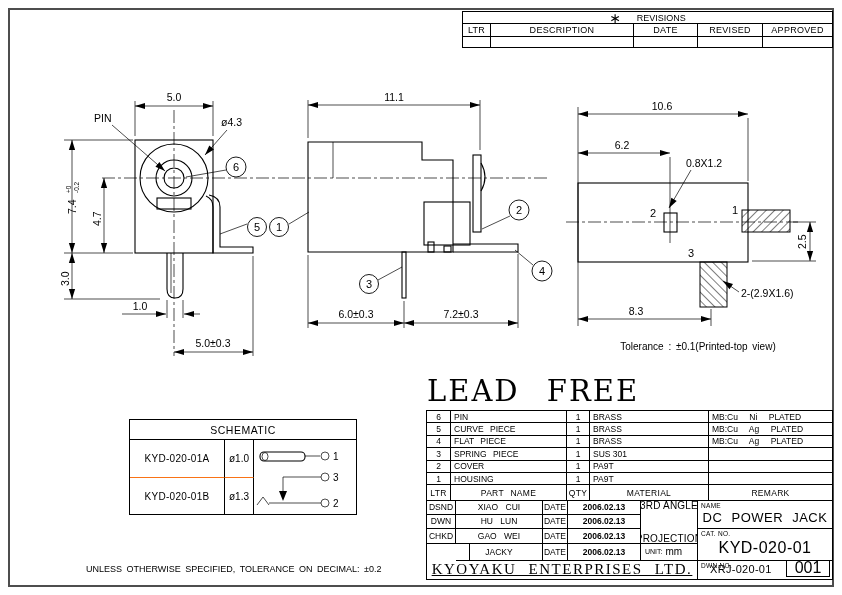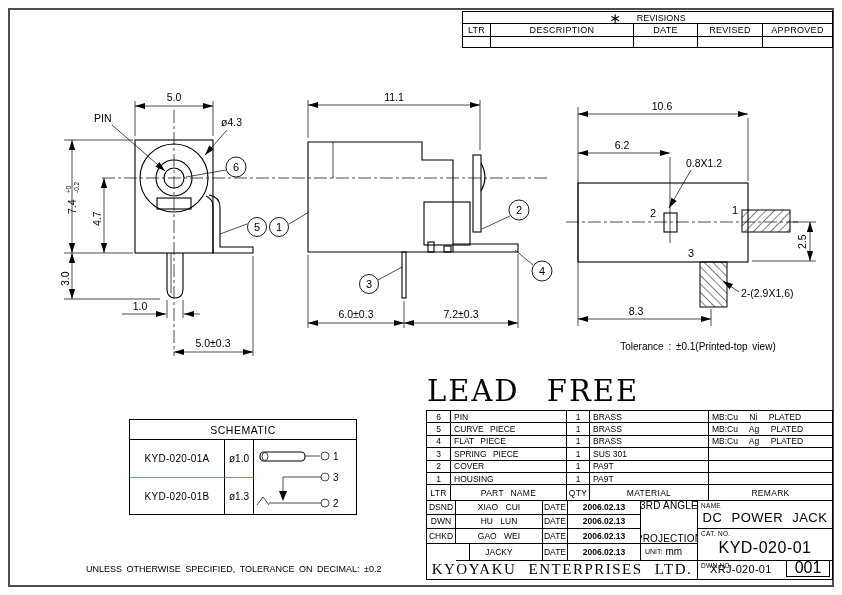--- a/index.html
+++ b/index.html
@@ -36,21 +36,21 @@
   .tc.date{font-weight:700;font-size:8.5px;}
   .proj{flex-direction:column;justify-content:space-between;line-height:9px;font-size:10px;letter-spacing:.2px;}
   .unitc{justify-content:flex-start;padding-left:4px;gap:3px;}
   .unitc .uv{font-size:10px;}
   .boxcell{position:relative;display:block;}
   .boxcell .small{position:absolute;left:3px;top:1px;font-size:6.5px;letter-spacing:.3px;}
   .namev{margin-top:9px;text-align:center;font-size:13px;word-spacing:5px;letter-spacing:.5px;}
   .catv{margin-top:10px;text-align:center;font-size:16px;letter-spacing:.5px;}
   .dwnv{position:absolute;left:12px;bottom:4px;font-size:11px;letter-spacing:.3px;}
   .sheetbox{position:absolute;right:2px;bottom:2px;width:42px;height:17px;border:1px solid #000;display:flex;align-items:center;justify-content:center;font-size:16px;}
-  .company{font-family:"Liberation Serif","DejaVu Serif",serif;font-size:15px;letter-spacing:1.5px;word-spacing:7px;}
+  .company{font-family:"Liberation Serif","DejaVu Serif",serif;font-size:15px;letter-spacing:1.5px;word-spacing:7px;text-decoration:underline;}
 
   
   .sch{position:absolute;left:129px;top:419px;width:228px;height:96px;border:1px solid #000;box-sizing:border-box;display:grid;grid-template-columns:95px 29px 1fr;grid-template-rows:20px 38px 1fr;font-size:10px;}
   .sc{display:flex;align-items:center;justify-content:center;}
   .sch .shdr{grid-column:1/4;border-bottom:1px solid #000;letter-spacing:.5px;font-size:10.5px;}
   .sc.br{border-right:1px solid #000;}
   .sc.bb{border-bottom:1px solid #f97316;}
   .sc.model{letter-spacing:.3px;}
 
   

